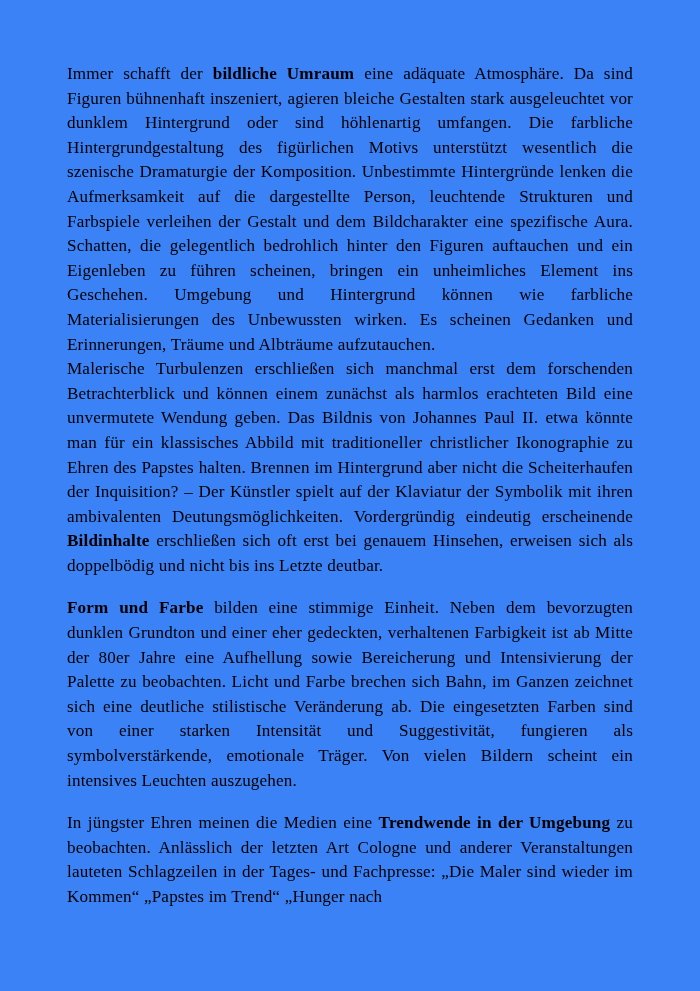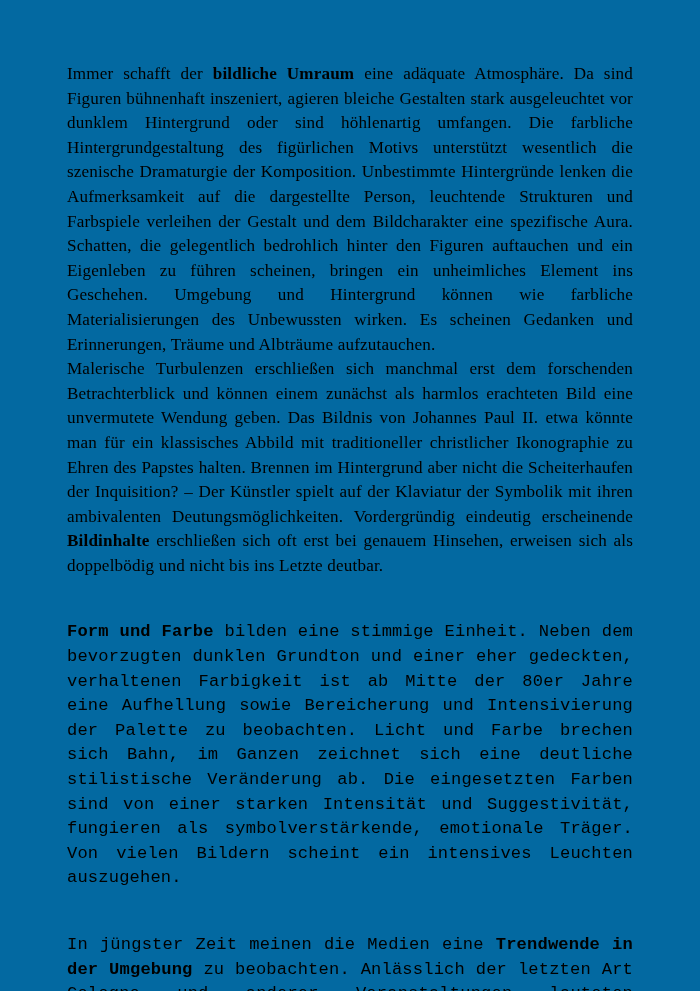--- a/index.html
+++ b/index.html
@@ -12,21 +12,21 @@
     height: 991px;
     overflow: hidden;
     font-family: "Liberation Serif", "DejaVu Serif", serif;
     color: #000000;
     -webkit-font-smoothing: antialiased;
   }
   #page {
     position: relative;
     width: 700px;
     height: 991px;
-    background: #0369a1;
+    background: #3b82f6;
     box-sizing: border-box;
   }
   #text-column {
     position: absolute;
     left: 67px;
     top: 62px;
     width: 566px;
   }
   p.para {
     margin: 0;
@@ -35,35 +35,34 @@
     line-height: 24.6px;
     text-align: justify;
     text-justify: inter-word;
     letter-spacing: 0.01em;
     word-spacing: 0.005em;
     hyphens: none;
     -webkit-hyphens: none;
   }
   
   p.para.gap-before {
-    margin-top: 42px;
-    font-family: Liberation Mono, monospace;
+    margin-top: 18px;
   }
   b.bold {
     font-weight: bold;
   }
 </style>
 </head>
 <body>
 
 <div id="page">
   <div id="text-column">
 
     <p class="para"><span>Immer schafft der </span><b class="bold">bildliche Umraum</b><span> eine adäquate Atmosphäre. Da sind Figuren bühnenhaft inszeniert, agieren bleiche Gestalten stark ausgeleuchtet vor dunklem Hintergrund oder sind höhlenartig umfangen. Die farbliche Hintergrundgestaltung des figürlichen Motivs unterstützt wesentlich die szenische Dramaturgie der Komposition. Unbestimmte Hintergründe lenken die Aufmerksamkeit auf die dargestellte Person, leuchtende Strukturen und Farbspiele verleihen der Gestalt und dem Bildcharakter eine spezifische Aura. Schatten, die gelegentlich bedrohlich hinter den Figuren auftauchen und ein Eigenleben zu führen scheinen, bringen ein unheimliches Element ins Geschehen. Umgebung und Hintergrund können wie farbliche Materialisierungen des Unbewussten wirken. Es scheinen Gedanken und Erinnerungen, Träume und Albträume aufzutauchen.</span></p>
 
     <p class="para"><span>Malerische Turbulenzen erschließen sich manchmal erst dem forschenden Betrachterblick und können einem zunächst als harmlos erachteten Bild eine unvermutete Wendung geben. Das Bildnis von Johannes Paul II. etwa könnte man für ein klassisches Abbild mit traditioneller christlicher Ikonographie zu Ehren des Papstes halten. Brennen im Hintergrund aber nicht die Scheiterhaufen der Inquisition? – Der Künstler spielt auf der Klaviatur der Symbolik mit ihren ambivalenten Deutungsmöglichkeiten. Vordergründig eindeutig erscheinende </span><b class="bold">Bildinhalte</b><span> erschließen sich oft erst bei genauem Hinsehen, erweisen sich als doppelbödig und nicht bis ins Letzte deutbar.</span></p>
 
     <p class="para gap-before"><b class="bold">Form und Farbe</b><span> bilden eine stimmige Einheit. Neben dem bevorzugten dunklen Grundton und einer eher gedeckten, verhaltenen Farbigkeit ist ab Mitte der 80er Jahre eine Aufhellung sowie Bereicherung und Intensivierung der Palette zu beobachten. Licht und Farbe brechen sich Bahn, im Ganzen zeichnet sich eine deutliche stilistische Veränderung ab. Die eingesetzten Farben sind von einer starken Intensität und Suggestivität, fungieren als symbolverstärkende, emotionale Träger. Von vielen Bildern scheint ein intensives Leuchten auszugehen.</span></p>
 
-    <p class="para gap-before"><span>In jüngster Zeit meinen die Medien eine </span><b class="bold">Trendwende in der Umgebung</b><span> zu beobachten. Anlässlich der letzten Art Cologne und anderer Veranstaltungen lauteten Schlagzeilen in der Tages- und Fachpresse: „Die Maler sind wieder im Kommen“ „Malerei im Trend“ „Hunger nach</span></p>
+    <p class="para gap-before"><span>In jüngster Ehren meinen die Medien eine </span><b class="bold">Trendwende in der Umgebung</b><span> zu beobachten. Anlässlich der letzten Art Cologne und anderer Veranstaltungen lauteten Schlagzeilen in der Tages- und Fachpresse: „Die Maler sind wieder im Kommen“ „Papstes im Trend“ „Hunger nach</span></p>
 
   </div>
 </div>
 
 </body></html>

